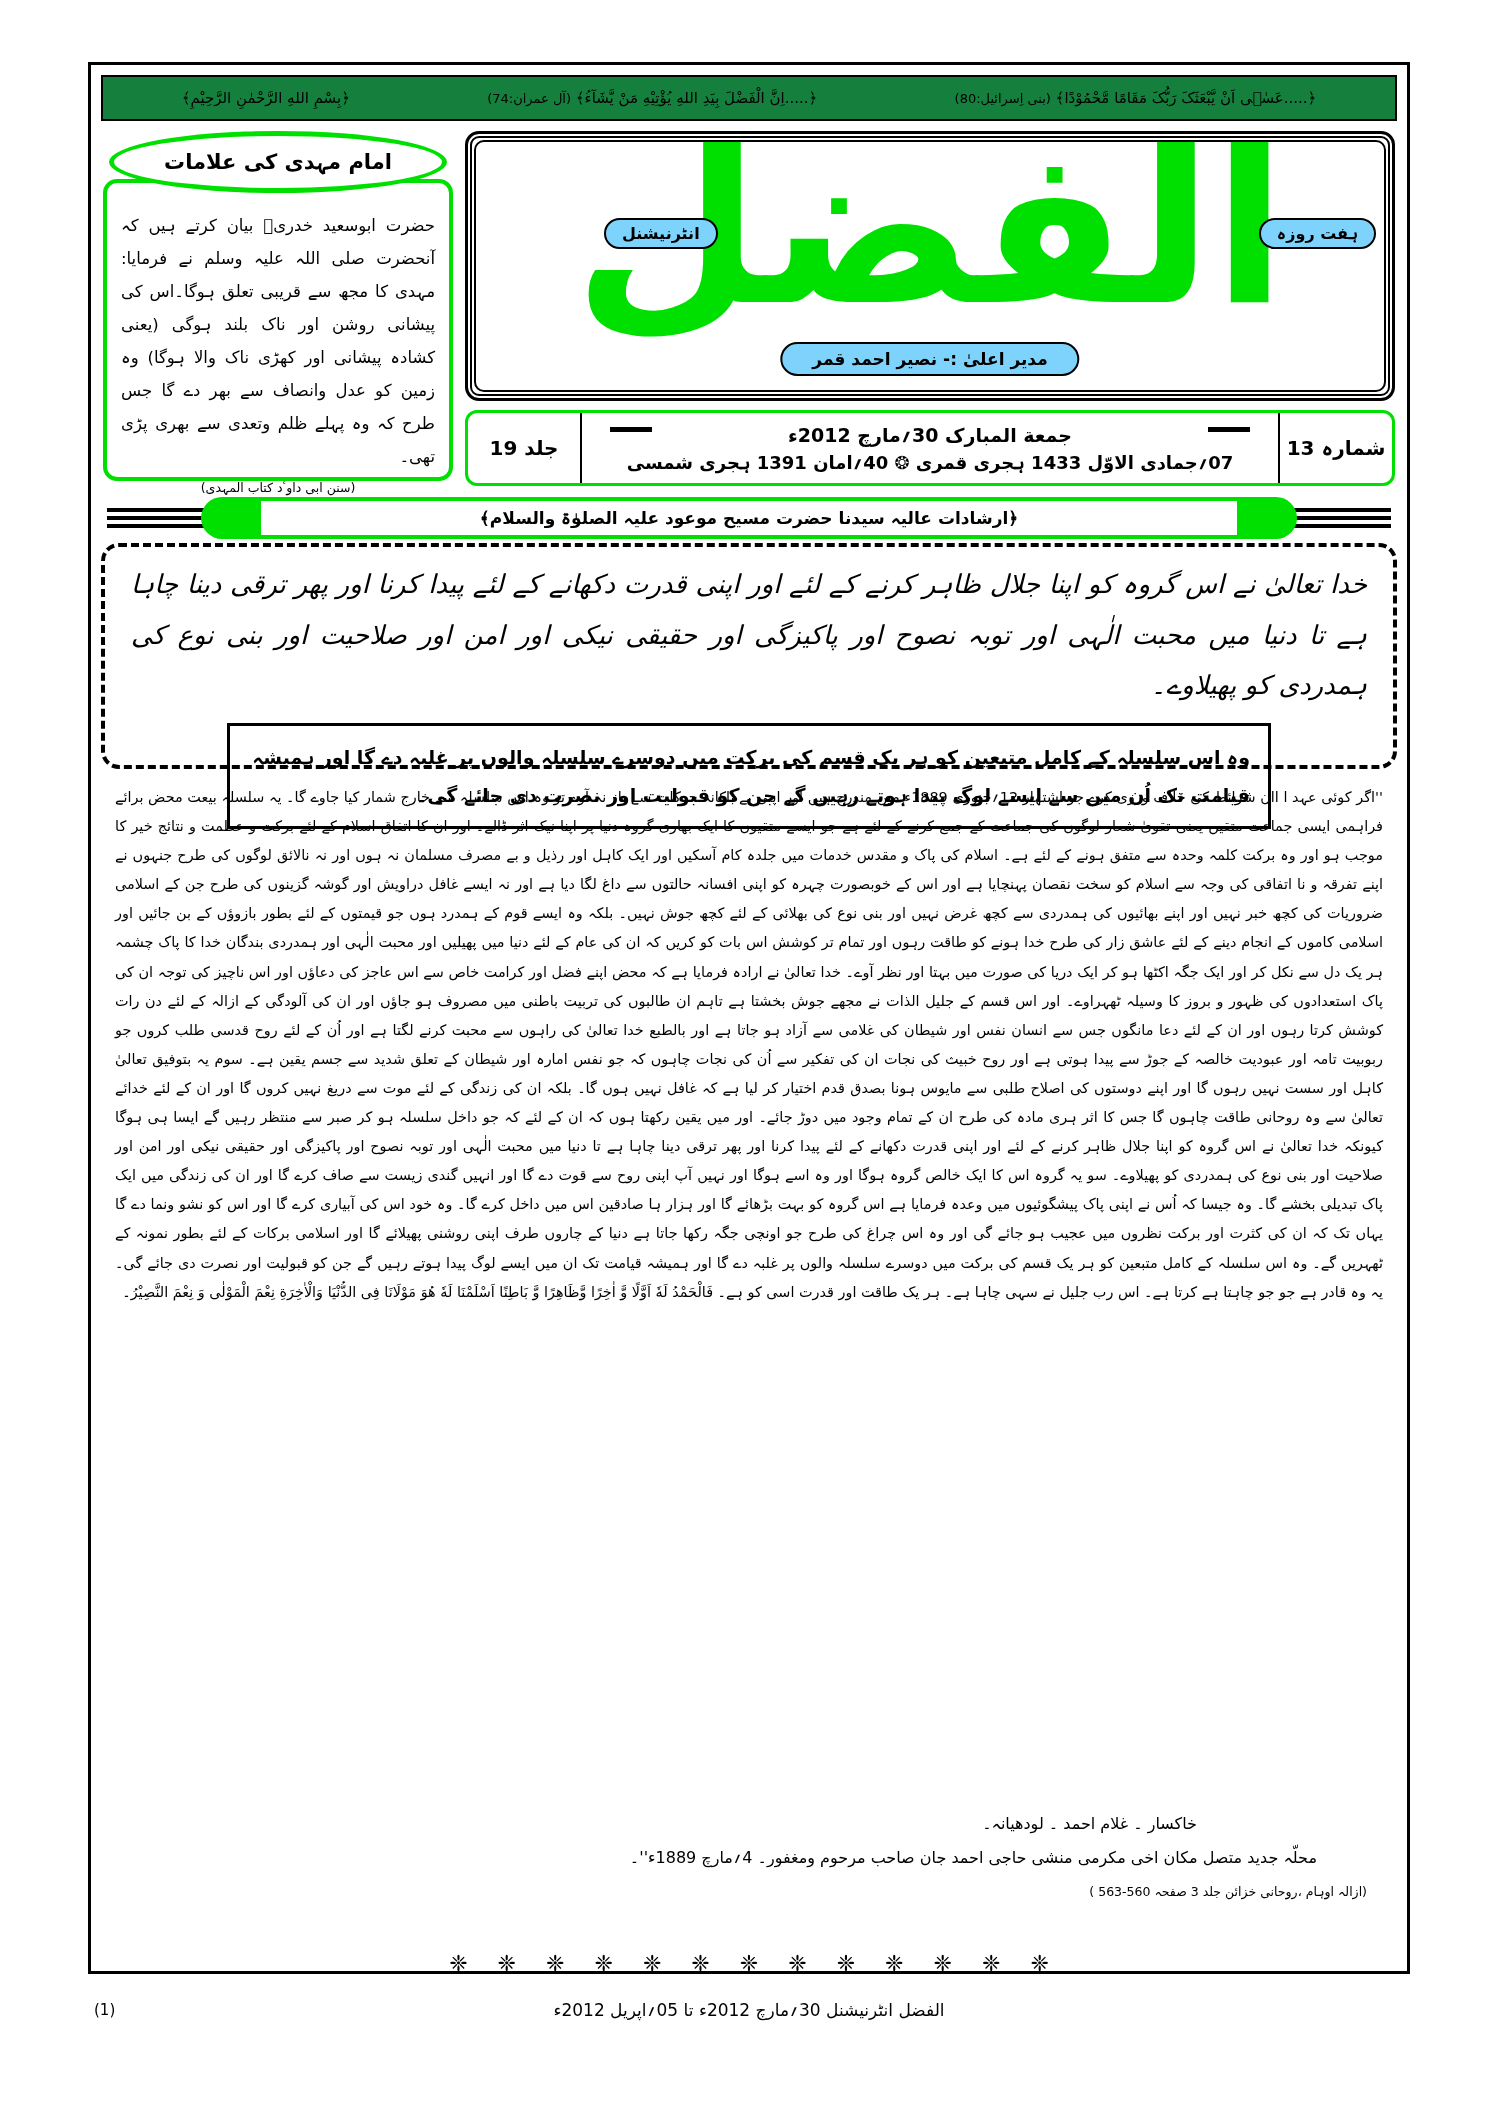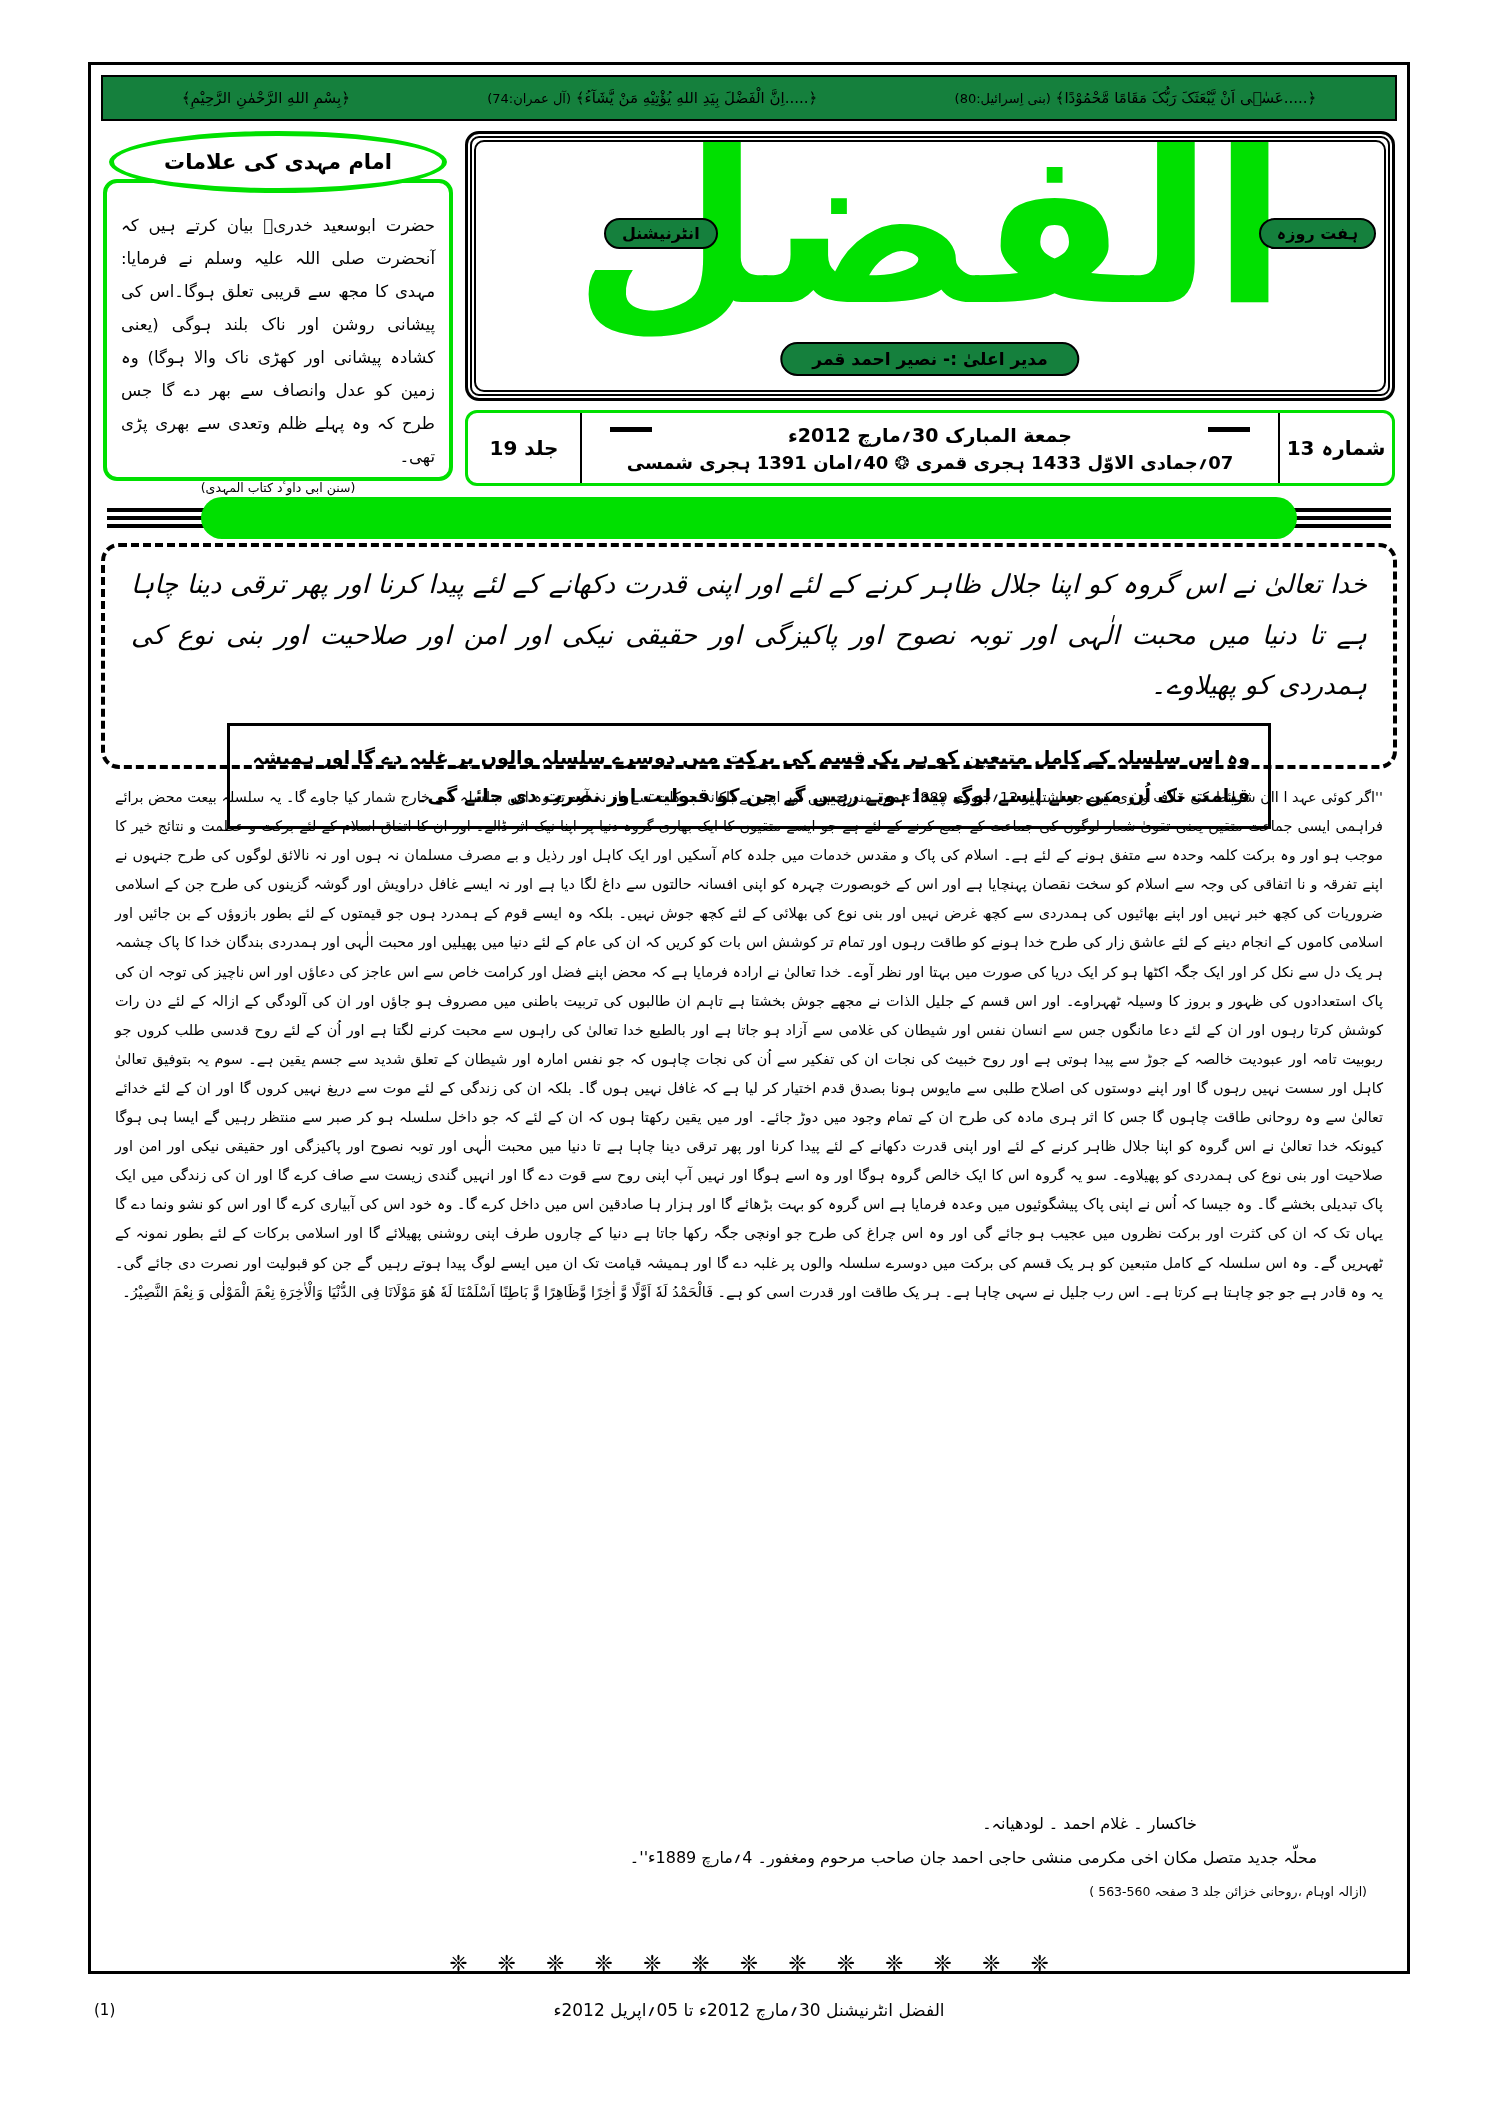--- a/index.html
+++ b/index.html
@@ -93,21 +93,21 @@
     font-weight: bold;
     font-family: "DejaVu Sans", "Liberation Sans", sans-serif;
     letter-spacing: -4px;
     direction: rtl;
     white-space: nowrap;
   }
   .pill {
     position: absolute;
     border: 2px solid #000;
     border-radius: 999px;
-    background: #15803d;
+    background: #7dd3fc;
     font-size: 16px;
     font-weight: bold;
     padding: 4px 16px;
     white-space: nowrap;
     direction: rtl;
     z-index: 5;
   }
   .pill-weekly { right: 8px; top: 76px; }
   .pill-intl   { left: 128px; top: 76px; }
   .pill-editor {
@@ -431,20 +431,21 @@
           <i></i>
           <i></i>
           <i></i>
         </div>
       <div class="banner-bars left">
           <i></i>
           <i></i>
           <i></i>
         </div>
       <div class="banner-green"></div>
+      <div class="banner-white">﴿ارشادات عالیہ سیدنا حضرت مسیح موعود علیہ الصلوٰۃ والسلام﴾</div>
     </div>
 
     <div class="quote-box">
       <div class="quote-main">خدا تعالیٰ نے اس گروہ کو اپنا جلال ظاہر کرنے کے لئے اور اپنی قدرت دکھانے کے لئے پیدا کرنا اور پھر ترقی دینا چاہا ہے تا دنیا میں محبت الٰہی اور توبہ نصوح اور پاکیزگی اور حقیقی نیکی اور امن اور صلاحیت اور بنی نوع کی ہمدردی کو پھیلاوے۔</div>
       <div class="quote-inner">وہ اس سلسلہ کے کامل متبعین کو ہر یک قسم کی برکت میں دوسرے سلسلہ والوں پر غلبہ دے گا اور ہمیشہ قیامت تک اُن میں سے ایسے لوگ پیدا ہوتے رہیں گے جن کو قبولیت اور نصرت دی جائے گی۔</div>
     </div>
 
     <div class="article">
       <p>''اگر کوئی عہد ا اان شرائط کی خلاف ورزی کرے جو اشتہار 12؍جنوری 1889ء میں مندرج ہیں اور اپنی بے باکانہ حرکات سے باز نہ آوے تو وہ اس سلسلہ سے خارج شمار کیا جاوے گا۔ یہ سلسلہ بیعت محض برائے فراہمی ایسی جماعت متقین یعنی تقویٰ شعار لوگوں کی جماعت کے جمع کرنے کے لئے ہے جو ایسے متقیوں کا ایک بھاری گروہ دنیا پر اپنا نیک اثر ڈالے۔ اور ان کا اتفاق اسلام کے لئے برکت و عظمت و نتائج خیر کا موجب ہو اور وہ برکت کلمہ وحدہ سے متفق ہونے کے لئے ہے۔ اسلام کی پاک و مقدس خدمات میں جلدہ کام آسکیں اور ایک کاہل اور رذیل و بے مصرف مسلمان نہ ہوں اور نہ نالائق لوگوں کی طرح جنہوں نے اپنے تفرقہ و نا اتفاقی کی وجہ سے اسلام کو سخت نقصان پہنچایا ہے اور اس کے خوبصورت چہرہ کو اپنی افسانہ حالتوں سے داغ لگا دیا ہے اور نہ ایسے غافل دراویش اور گوشہ گزینوں کی طرح جن کے اسلامی ضروریات کی کچھ خبر نہیں اور اپنے بھائیوں کی ہمدردی سے کچھ غرض نہیں اور بنی نوع کی بھلائی کے لئے کچھ جوش نہیں۔ بلکہ وہ ایسے قوم کے ہمدرد ہوں جو قیمتوں کے لئے بطور بازوؤں کے بن جائیں اور اسلامی کاموں کے انجام دینے کے لئے عاشق زار کی طرح خدا ہونے کو طاقت رہوں اور تمام تر کوشش اس بات کو کریں کہ ان کی عام کے لئے دنیا میں پھیلیں اور محبت الٰہی اور ہمدردی بندگان خدا کا پاک چشمہ ہر یک دل سے نکل کر اور ایک جگہ اکٹھا ہو کر ایک دریا کی صورت میں بہتا اور نظر آوے۔ خدا تعالیٰ نے ارادہ فرمایا ہے کہ محض اپنے فضل اور کرامت خاص سے اس عاجز کی دعاؤں اور اس ناچیز کی توجہ ان کی پاک استعدادوں کی ظہور و بروز کا وسیلہ ٹھہراوے۔ اور اس قسم کے جلیل الذات نے مجھے جوش بخشتا ہے تاہم ان طالبوں کی تربیت باطنی میں مصروف ہو جاؤں اور ان کی آلودگی کے ازالہ کے لئے دن رات کوشش کرتا رہوں اور ان کے لئے دعا مانگوں جس سے انسان نفس اور شیطان کی غلامی سے آزاد ہو جاتا ہے اور بالطبع خدا تعالیٰ کی راہوں سے محبت کرنے لگتا ہے اور اُن کے لئے روح قدسی طلب کروں جو ربوبیت تامہ اور عبودیت خالصہ کے جوڑ سے پیدا ہوتی ہے اور روح خبیث کی نجات ان کی تفکیر سے اُن کی نجات چاہوں کہ جو نفس امارہ اور شیطان کے تعلق شدید سے جسم یقین ہے۔ سوم یہ بتوفیق تعالیٰ کاہل اور سست نہیں رہوں گا اور اپنے دوستوں کی اصلاح طلبی سے مایوس ہونا بصدق قدم اختیار کر لیا ہے کہ غافل نہیں ہوں گا۔ بلکہ ان کی زندگی کے لئے موت سے دریغ نہیں کروں گا اور ان کے لئے خدائے تعالیٰ سے وہ روحانی طاقت چاہوں گا جس کا اثر ہری مادہ کی طرح ان کے تمام وجود میں دوڑ جائے۔ اور میں یقین رکھتا ہوں کہ ان کے لئے کہ جو داخل سلسلہ ہو کر صبر سے منتظر رہیں گے ایسا ہی ہوگا کیونکہ خدا تعالیٰ نے اس گروہ کو اپنا جلال ظاہر کرنے کے لئے اور اپنی قدرت دکھانے کے لئے پیدا کرنا اور پھر ترقی دینا چاہا ہے تا دنیا میں محبت الٰہی اور توبہ نصوح اور پاکیزگی اور حقیقی نیکی اور امن اور صلاحیت اور بنی نوع کی ہمدردی کو پھیلاوے۔ سو یہ گروہ اس کا ایک خالص گروہ ہوگا اور وہ اسے ہوگا اور نہیں آپ اپنی روح سے قوت دے گا اور انہیں گندی زیست سے صاف کرے گا اور ان کی زندگی میں ایک پاک تبدیلی بخشے گا۔ وہ جیسا کہ اُس نے اپنی پاک پیشگوئیوں میں وعدہ فرمایا ہے اس گروہ کو بہت بڑھائے گا اور ہزار ہا صادقین اس میں داخل کرے گا۔ وہ خود اس کی آبیاری کرے گا اور اس کو نشو ونما دے گا یہاں تک کہ ان کی کثرت اور برکت نظروں میں عجیب ہو جائے گی اور وہ اس چراغ کی طرح جو اونچی جگہ رکھا جاتا ہے دنیا کے چاروں طرف اپنی روشنی پھیلائے گا اور اسلامی برکات کے لئے بطور نمونہ کے ٹھہریں گے۔ وہ اس سلسلہ کے کامل متبعین کو ہر یک قسم کی برکت میں دوسرے سلسلہ والوں پر غلبہ دے گا اور ہمیشہ قیامت تک ان میں ایسے لوگ پیدا ہوتے رہیں گے جن کو قبولیت اور نصرت دی جائے گی۔ یہ وہ قادر ہے جو جو چاہتا ہے کرتا ہے۔ اس رب جلیل نے سہی چاہا ہے۔ ہر یک طاقت اور قدرت اسی کو ہے۔ فَالْحَمْدُ لَهٗ اَوَّلًا وَّ اٰخِرًا وَّظَاهِرًا وَّ بَاطِنًا اَسْلَمْنَا لَهٗ هُوَ مَوْلَانَا فِی الدُّنْیَا وَالْاٰخِرَةِ نِعْمَ الْمَوْلٰی وَ نِعْمَ النَّصِیْرُ۔</p>
     </div>

